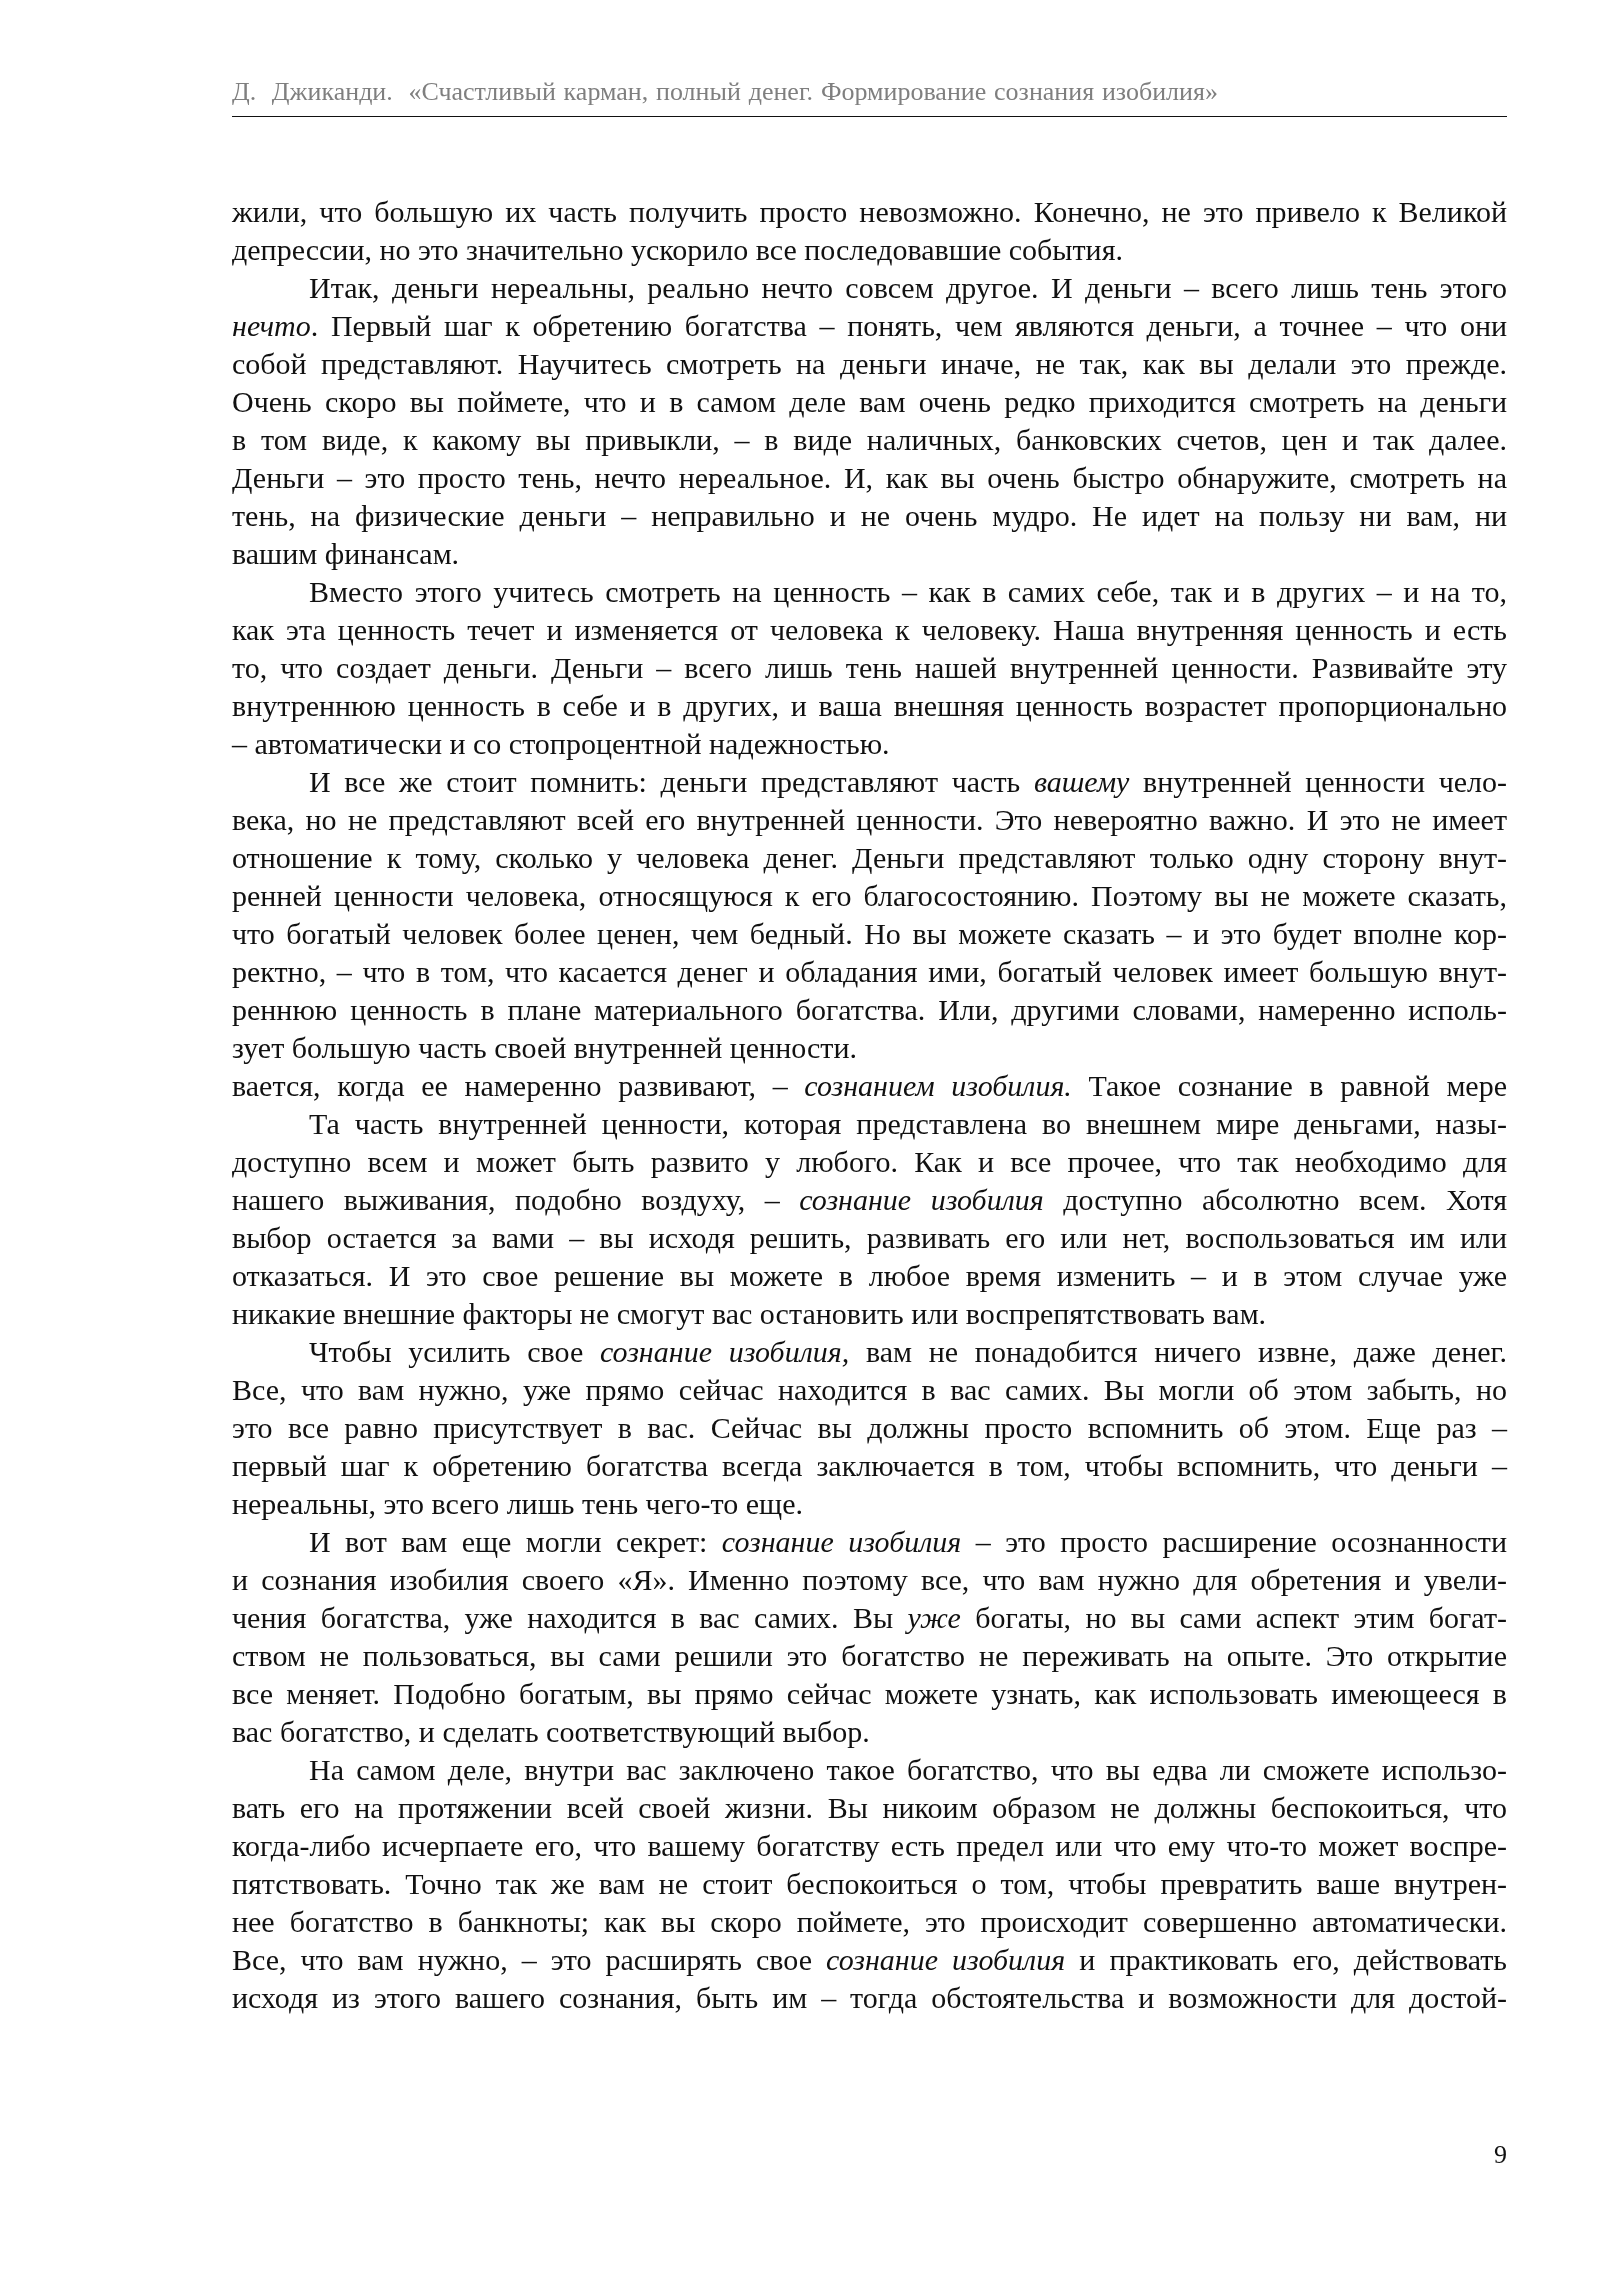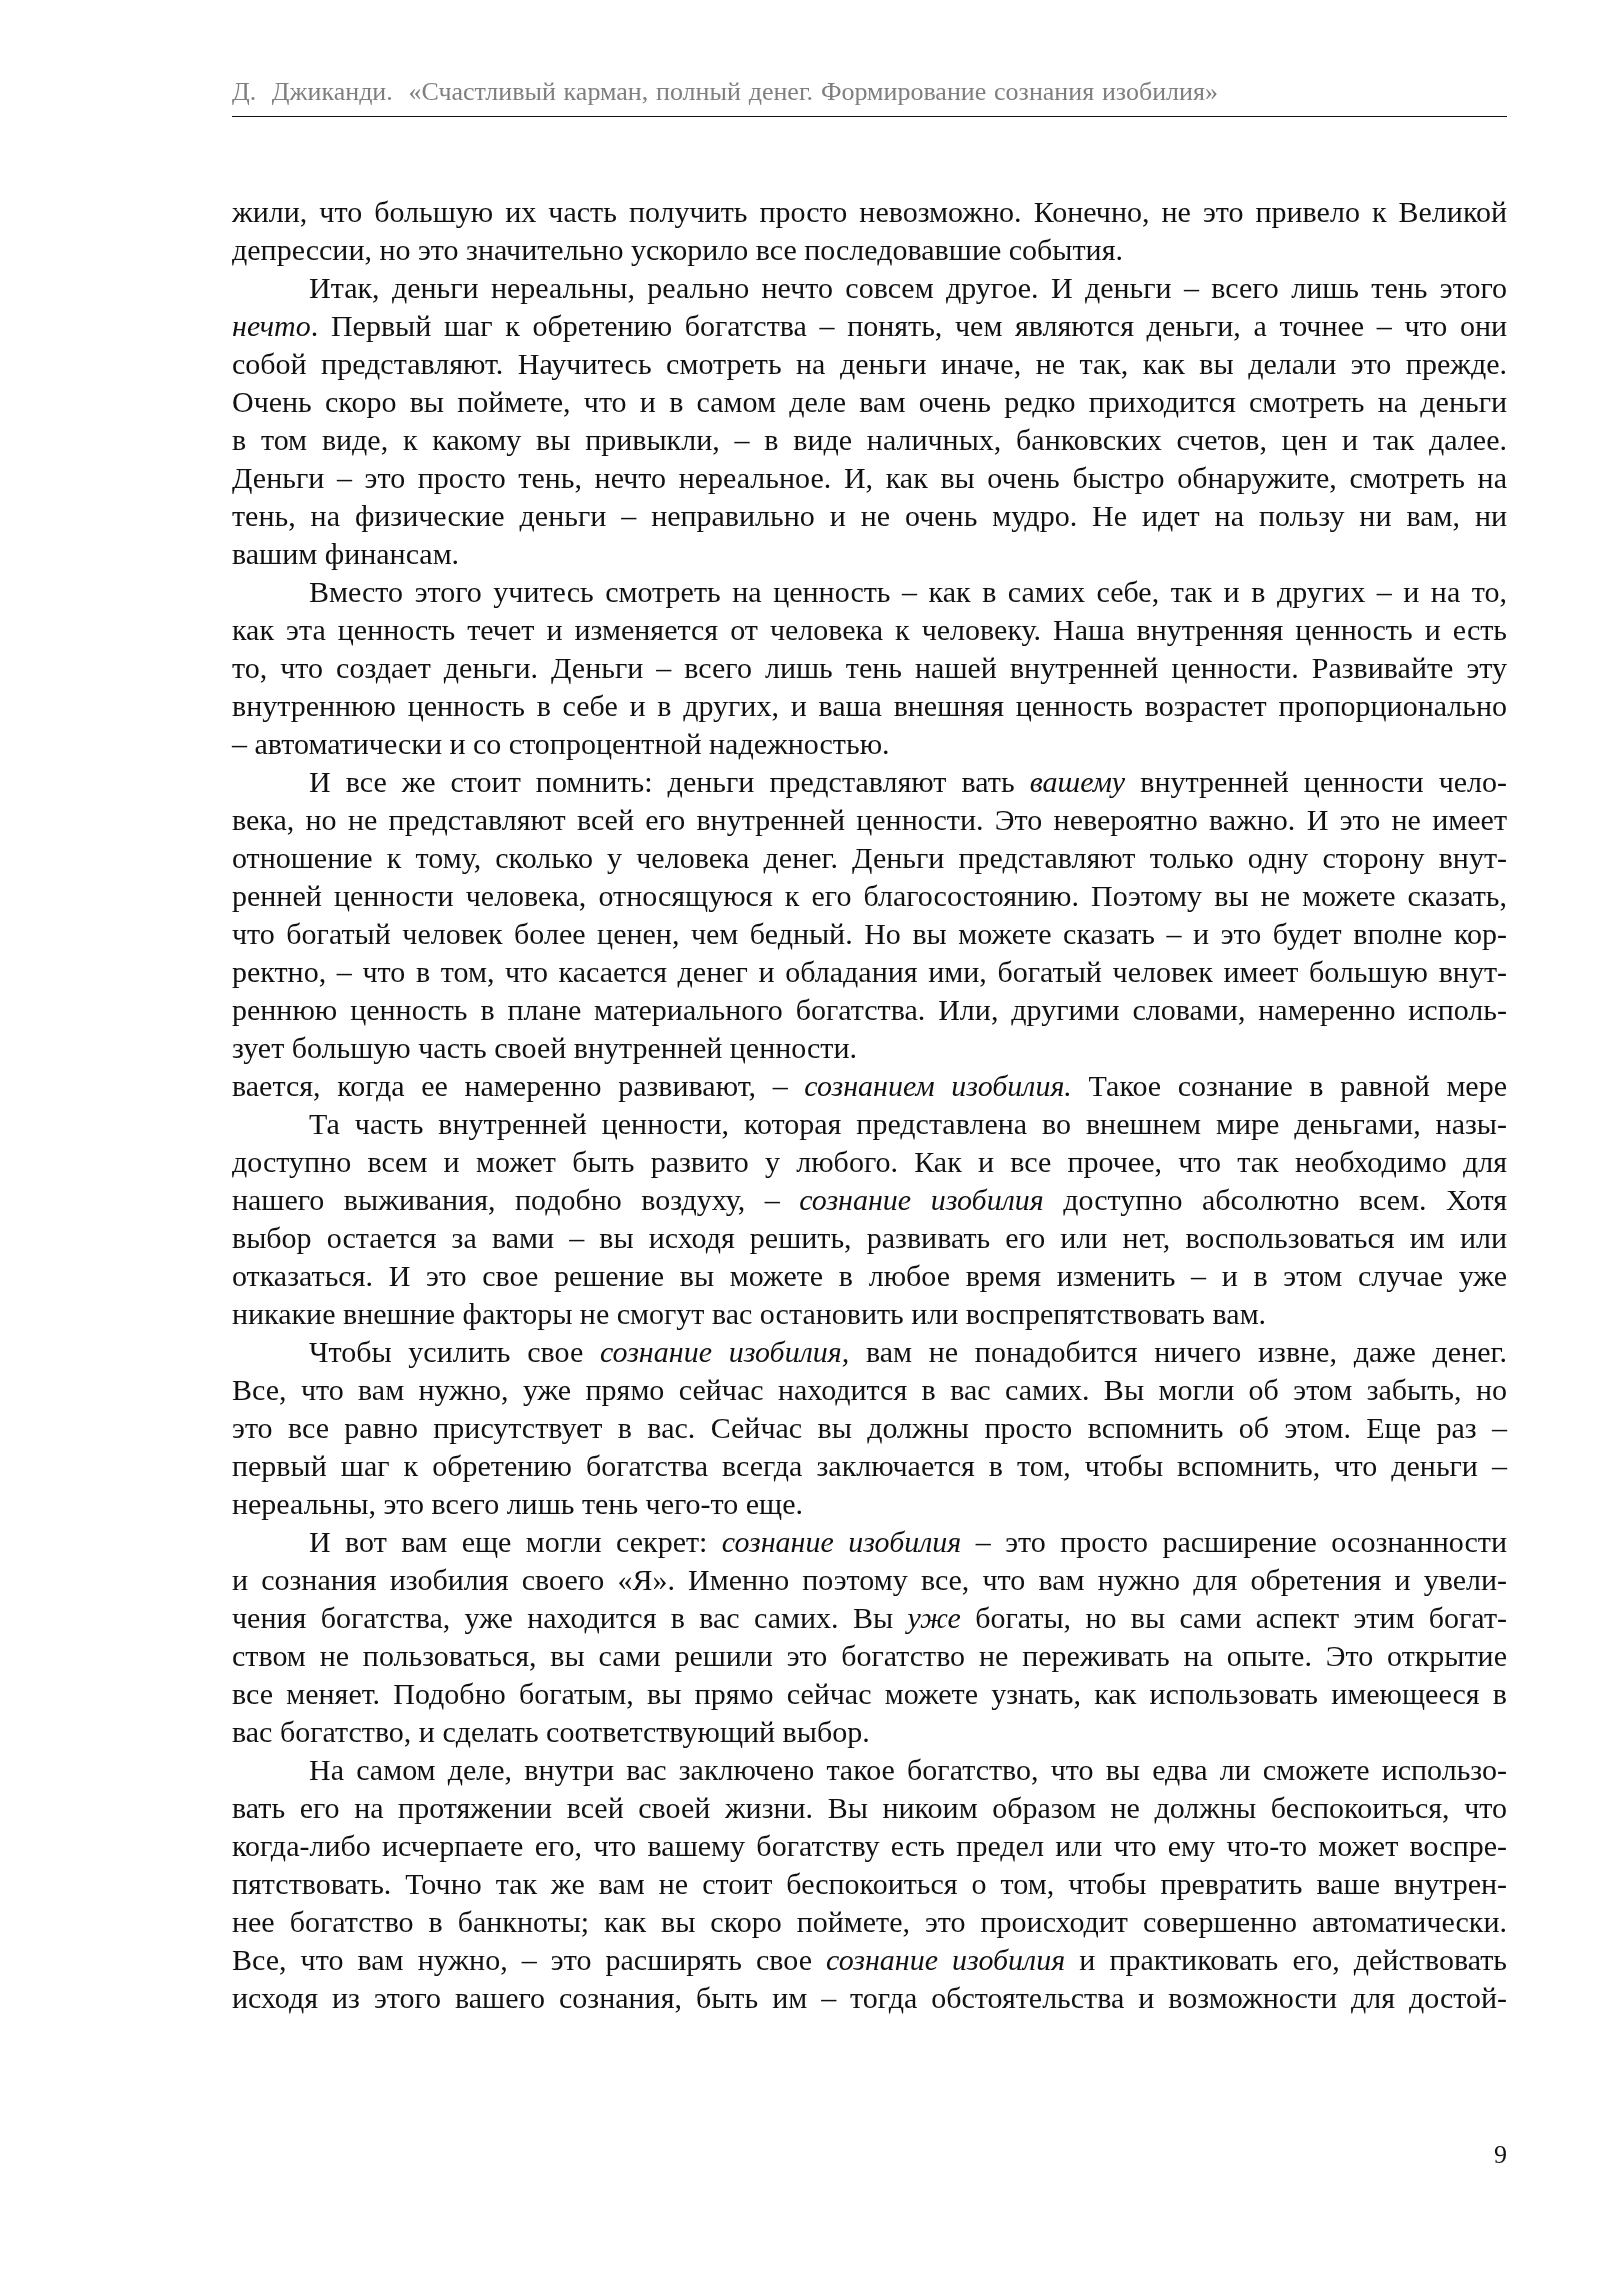--- a/index.html
+++ b/index.html
@@ -53,21 +53,21 @@
         <span class="line last"><span class="seg">вашим финансам.</span></span>
       </div>
       <div>
         <span class="line indent"><span class="seg">Вместо этого учитесь смотреть на ценность – как в самих себе, так и в других – и на то,</span></span>
         <span class="line"><span class="seg">как эта ценность течет и изменяется от человека к человеку. Наша внутренняя ценность и есть</span></span>
         <span class="line"><span class="seg">то, что создает деньги. Деньги – всего лишь тень нашей внутренней ценности. Развивайте эту</span></span>
         <span class="line"><span class="seg">внутреннюю ценность в себе и в других, и ваша внешняя ценность возрастет пропорционально</span></span>
         <span class="line last"><span class="seg">– автоматически и со стопроцентной надежностью.</span></span>
       </div>
       <div>
-        <span class="line indent"><span class="seg">И все же стоит помнить: деньги представляют вать </span><span class="seg it">вашему</span><span class="seg"> внутренней ценности чело-</span></span>
+        <span class="line indent"><span class="seg">И все же стоит помнить: деньги представляют часть </span><span class="seg it">вашему</span><span class="seg"> внутренней ценности чело-</span></span>
         <span class="line"><span class="seg">века, но не представляют всей его внутренней ценности. Это невероятно важно. И это не имеет</span></span>
         <span class="line"><span class="seg">отношение к тому, сколько у человека денег. Деньги представляют только одну сторону внут-</span></span>
         <span class="line"><span class="seg">ренней ценности человека, относящуюся к его благосостоянию. Поэтому вы не можете сказать,</span></span>
         <span class="line"><span class="seg">что богатый человек более ценен, чем бедный. Но вы можете сказать – и это будет вполне кор-</span></span>
         <span class="line"><span class="seg">ректно, – что в том, что касается денег и обладания ими, богатый человек имеет большую внут-</span></span>
         <span class="line"><span class="seg">реннюю ценность в плане материального богатства. Или, другими словами, намеренно исполь-</span></span>
         <span class="line last"><span class="seg">зует большую часть своей внутренней ценности.</span></span>
       </div>
       <div>
         <span class="line"><span class="seg">вается, когда ее намеренно развивают, – </span><span class="seg it">сознанием изобилия.</span><span class="seg"> Такое сознание в равной мере</span></span>

